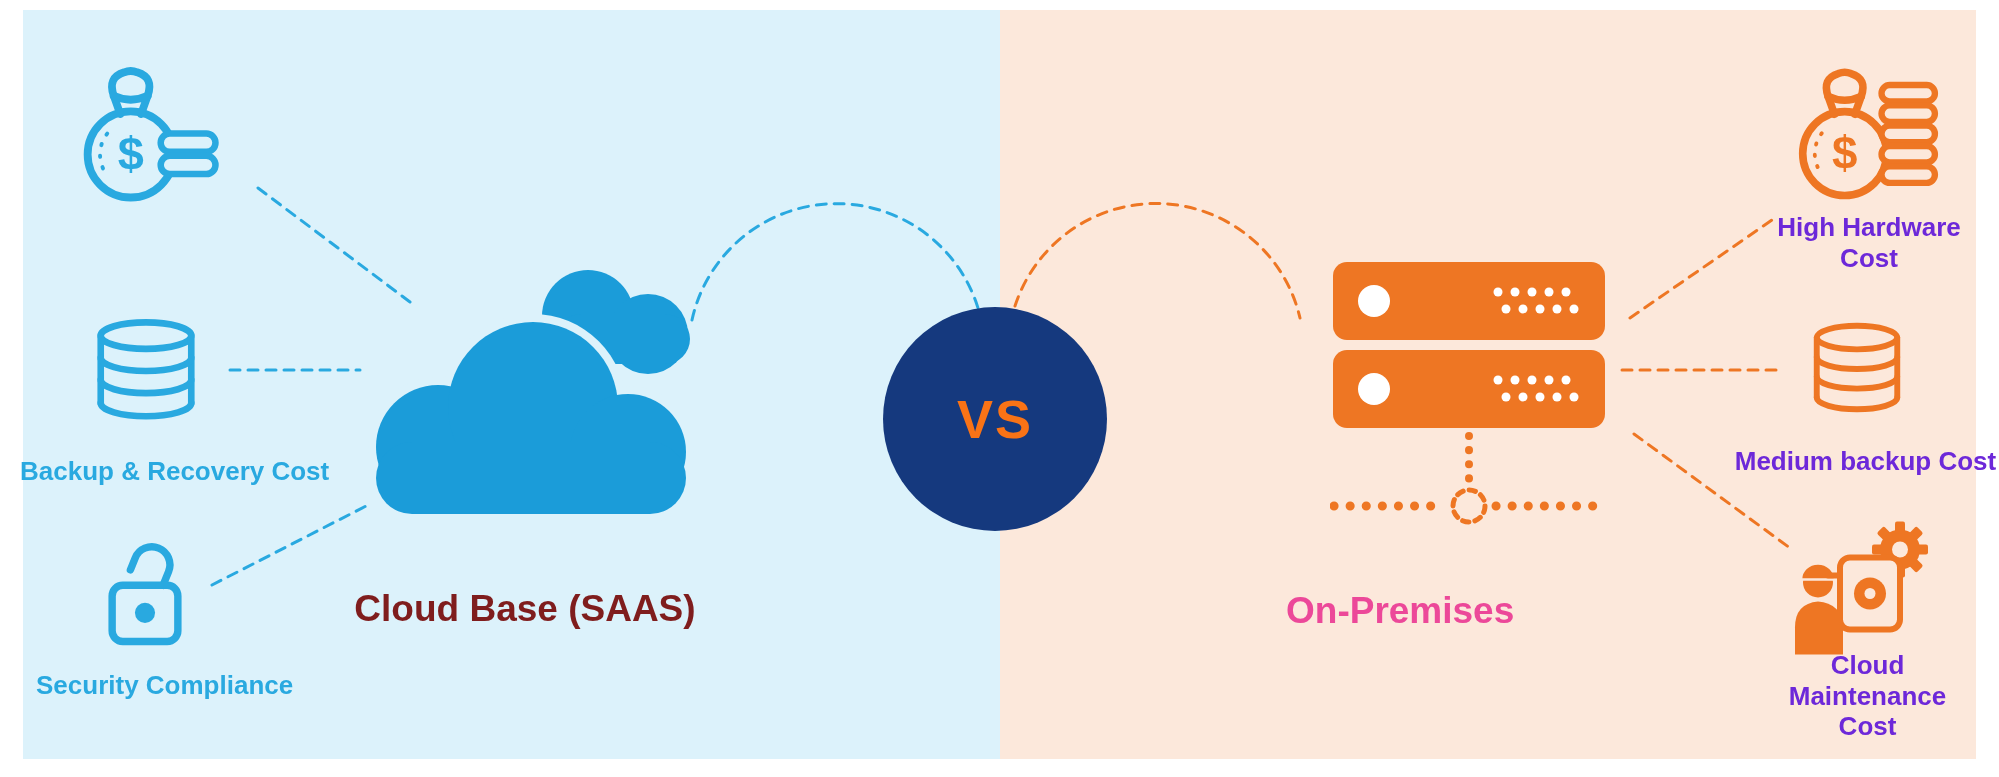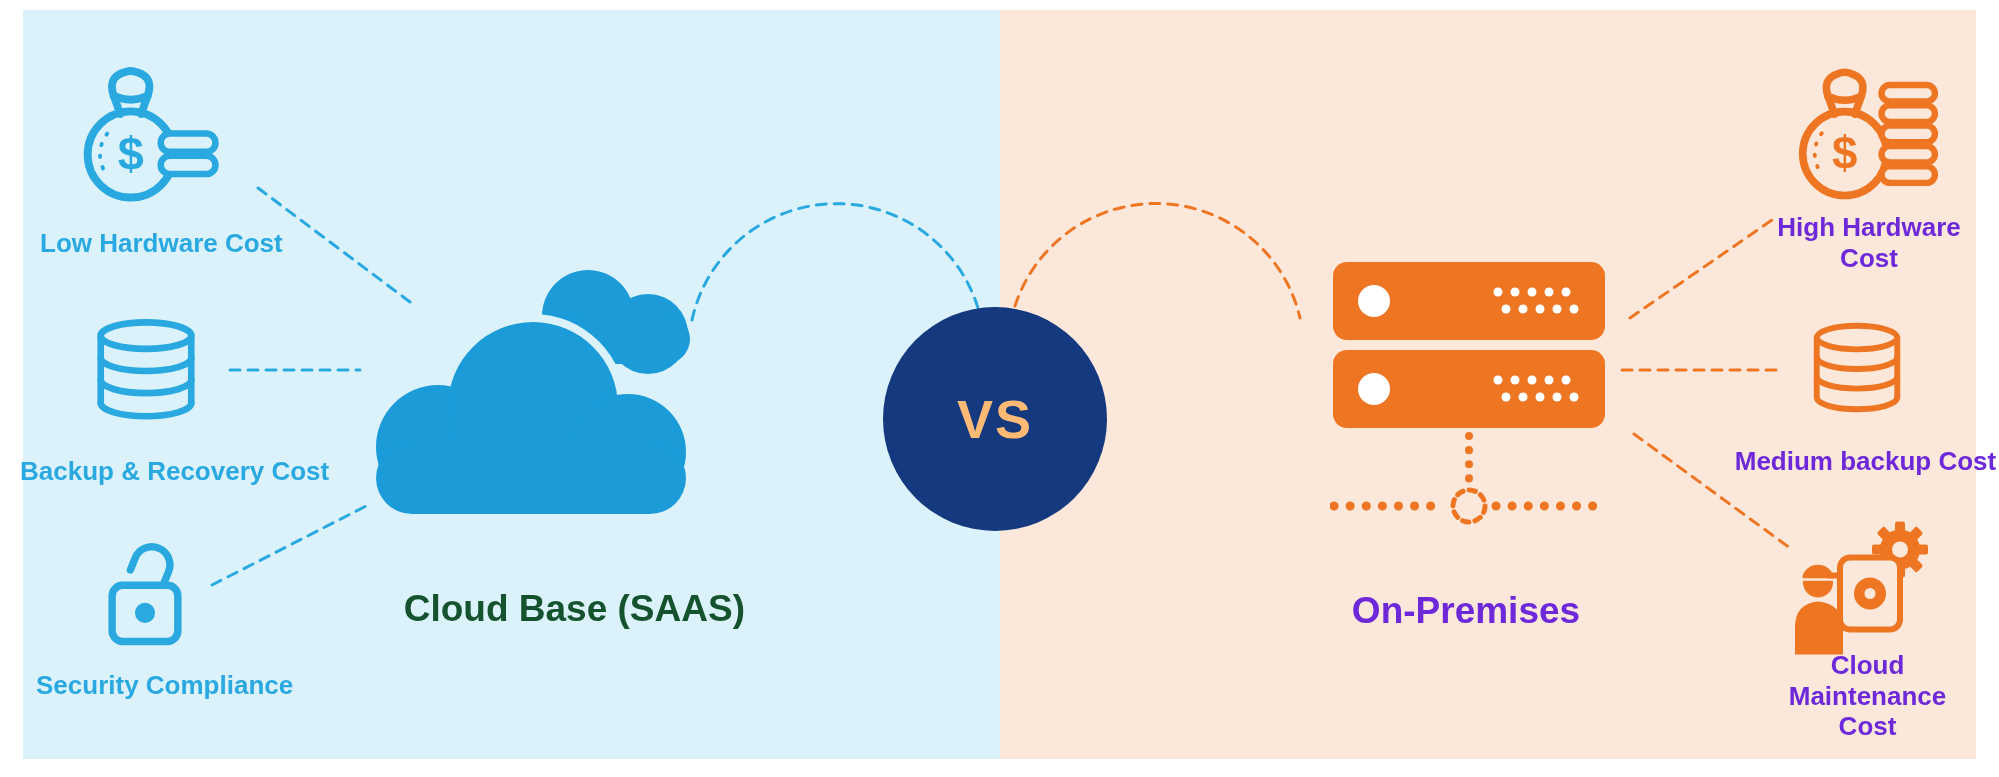--- a/index.html
+++ b/index.html
@@ -14,28 +14,28 @@
   .icon{position:absolute;z-index:10;}
   svg{display:block;}
 
   .label{position:absolute;font-weight:700;font-size:26px;line-height:1.18;z-index:12;}
   .label.blue{color:#29A9E0;}
   .label.orange{color:#6d28d9;}
   .center{text-align:center;}
   .nowrap{white-space:nowrap;}
 
   .title{position:absolute;font-weight:700;font-size:37px;z-index:12;}
-  #cloud-title{color:#14532d;left:305px;top:588px;width:440px;text-align:right;}
-  #onprem-title{color:#6d28d9;left:1286px;top:590px;width:360px;text-align:center;}
+  #cloud-title{color:#7f1d1d;left:305px;top:588px;width:440px;text-align:center;}
+  #onprem-title{color:#ec4899;left:1286px;top:590px;width:360px;}
 
   #vs-circle{
     position:absolute;left:883px;top:307px;width:224px;height:224px;border-radius:50%;
     background:#15397E;display:flex;align-items:center;justify-content:center;z-index:20;
   }
-  #vs-circle span{color:#fdba74;font-size:54px;font-weight:700;letter-spacing:2px;}
+  #vs-circle span{color:#f97316;font-size:54px;font-weight:700;letter-spacing:2px;}
 
   #connectors{position:absolute;left:0;top:0;z-index:5;pointer-events:none;}
 </style>
 </head>
 <body>
 
 <div id="canvas">
 
   <div id="left-panel" class="panel"></div>
   <div id="right-panel" class="panel"></div>
@@ -205,21 +205,20 @@
       <circle cx="85" cy="74" r="5.5" fill="#FCE8DB"></circle>
       <g>
         <circle cx="33" cy="63" r="15" fill="#EE7623"></circle>
         <path d="M16,60 A17,16 0 0 1 50,60 Z" fill="#EE7623" stroke="#FCE8DB" stroke-width="2.5"></path>
         <rect x="40" y="53" width="15" height="6" rx="3" fill="#EE7623"></rect>
         <path d="M10,135 L10,108 Q10,84 33,82 Q56,84 58,106 L58,135 Z" fill="#EE7623"></path>
       </g>
     </svg>
   </div>
 
-  <div class="label blue nowrap" style="left:40px;top:228px;">Low Hardware Cost</div>
   <div class="label blue nowrap" style="left:20px;top:456px;text-align:right;">Backup &amp; Recovery Cost</div>
   <div class="label blue nowrap" style="left:36px;top:670px;">Security Compliance</div>
 
   <div class="label orange center" style="left:1763px;top:212px;width:212px;">High Hardware Cost</div>
   <div class="label orange center nowrap" style="left:1733px;top:434px;width:265px;margin-top:12px;">Medium backup Cost</div>
   <div class="label orange center" style="left:1760px;top:650px;width:215px;">Cloud Maintenance Cost</div>
 
   <div id="cloud-title" class="title">Cloud Base (SAAS)</div>
   <div id="onprem-title" class="title">On-Premises</div>
 

